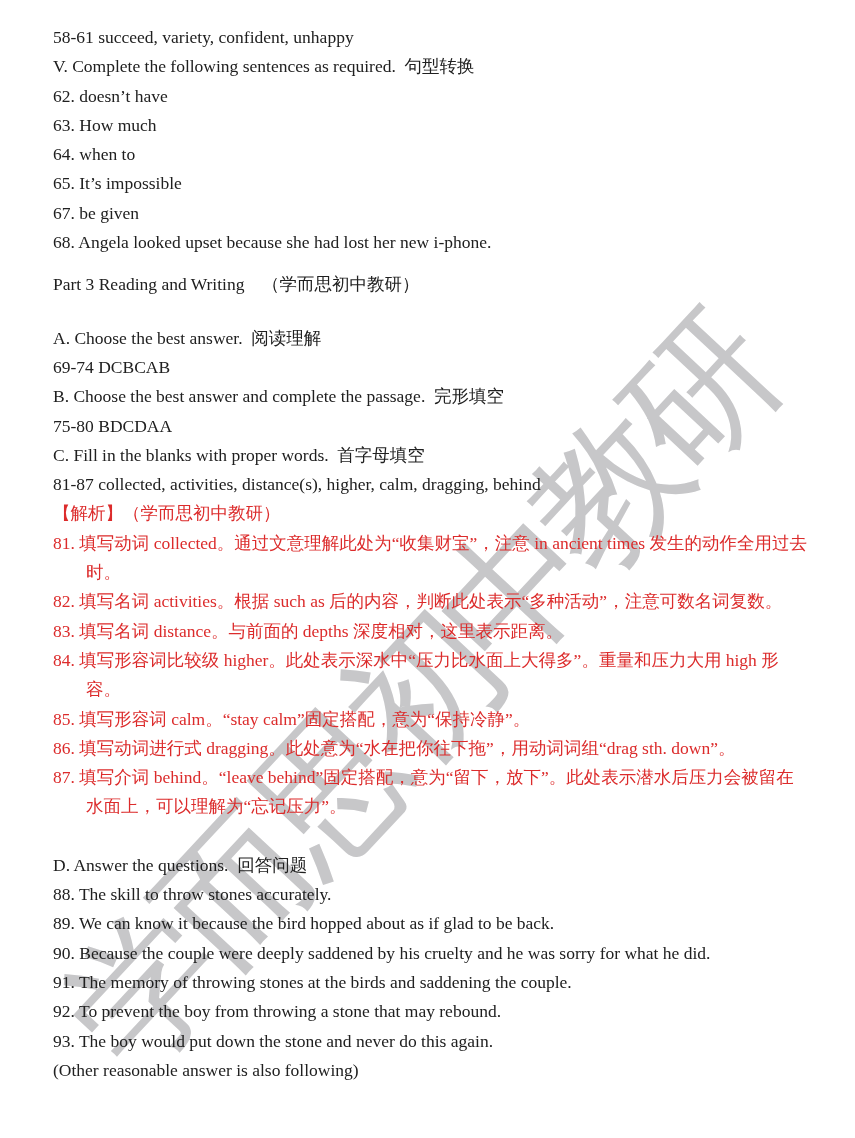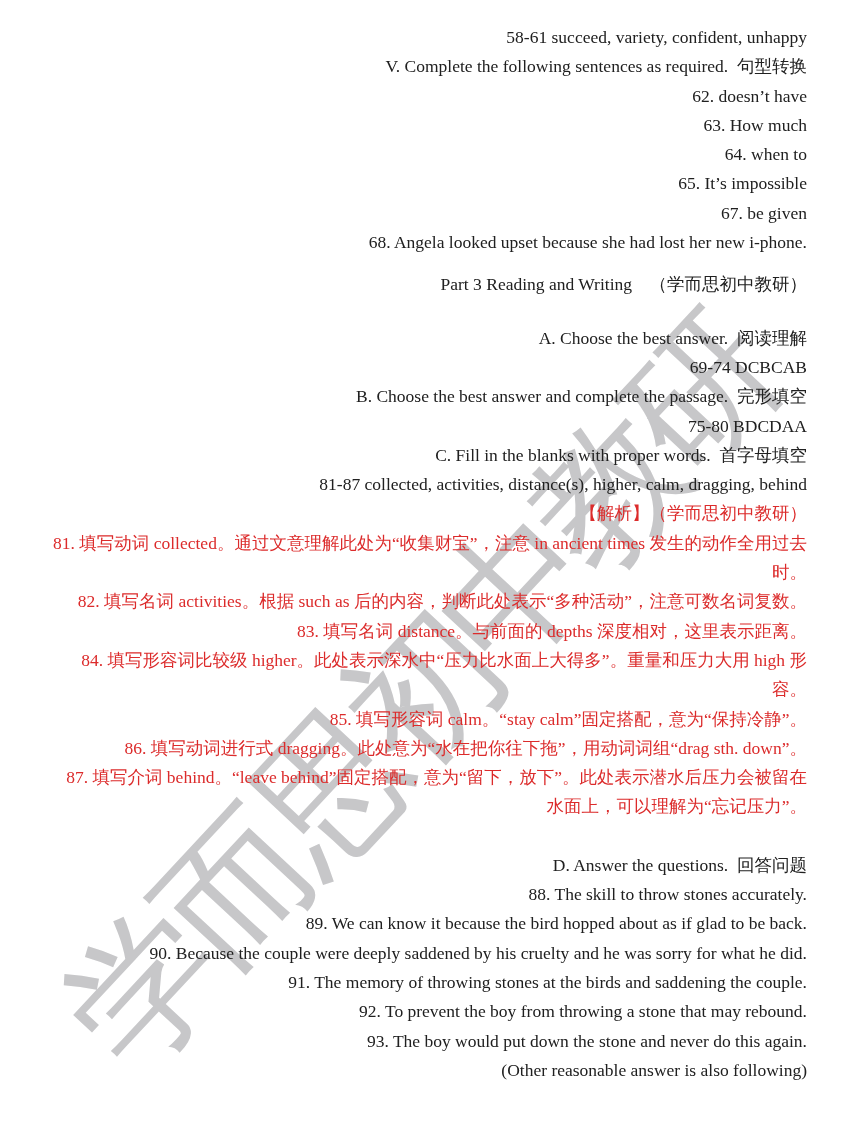--- a/index.html
+++ b/index.html
@@ -27,21 +27,21 @@
     font-family: "Liberation Serif", "DejaVu Serif", serif;
     user-select: none;
   }
   .content {
     position: absolute;
     left: 53px;
     top: 23px;
     width: 754px;
     z-index: 1;
   }
-  .line { margin: 0; text-align: right; }
+  .line { margin: 0; }
   .line.bold { font-weight: normal; }
   .line.red { color: var(--red-color, #dc2b2b); }
   .line.hang { padding-left: 33px; text-indent: -33px; }
   .line.sp-sm { margin-top: 13px; }
   .line.sp-md { margin-top: 24px; }
   .line.sp-lg { margin-top: 29px; }
   .seg-bold { font-weight: normal; margin-top: 16px; }
 </style>
 </head>
 <body>

